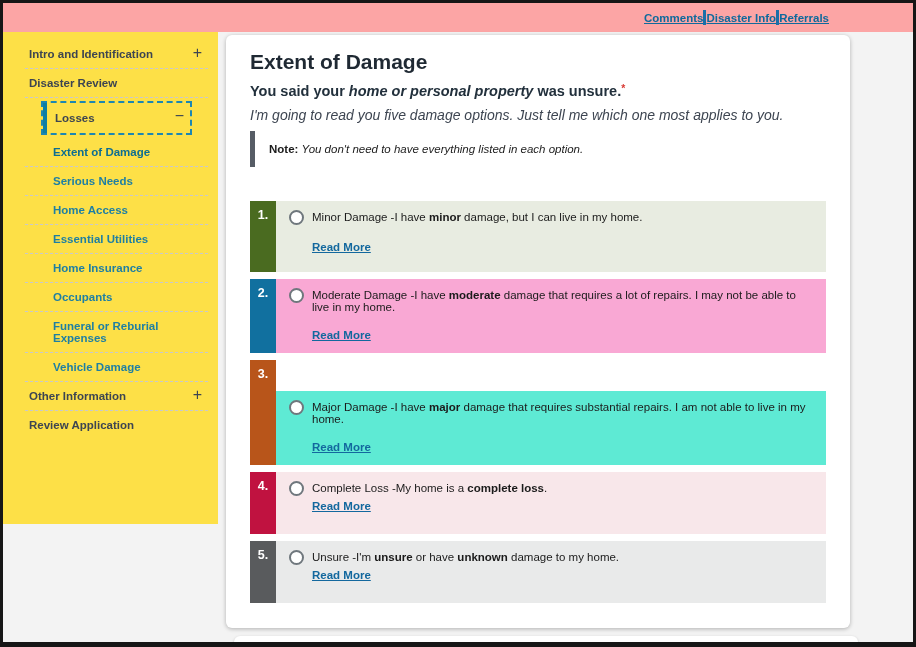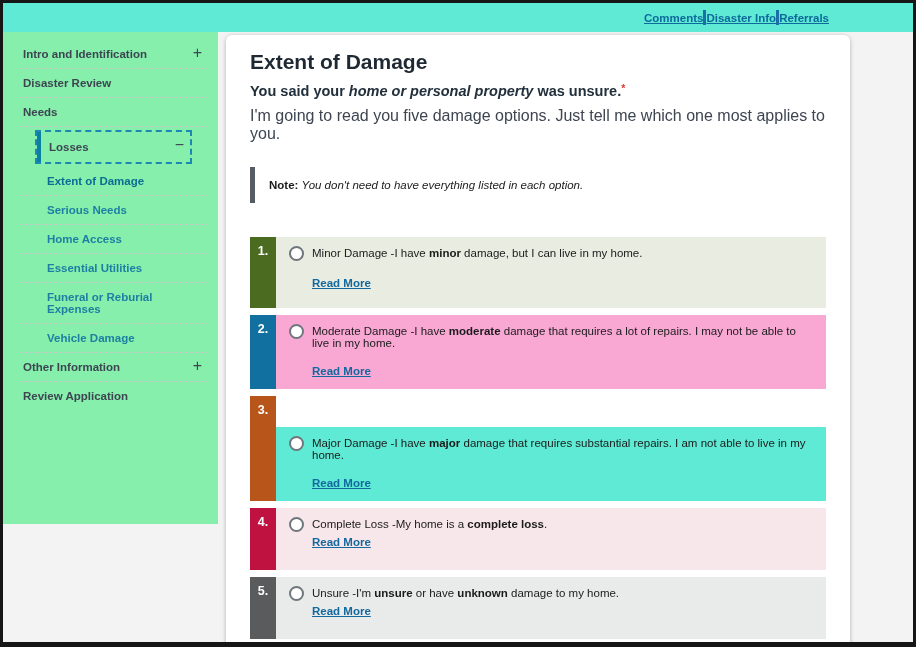--- a/index.html
+++ b/index.html
@@ -9,21 +9,21 @@
     background: #f3f3f3;
     border: 3px solid #161616;
     border-bottom-width: 5px;
     overflow: hidden;
     position: relative;
   }
 
   
   .top-header {
     height: 29px;
-    background: #5eead4;
+    background: #fca5a5;
     display: flex;
     align-items: center;
     justify-content: flex-end;
     padding-right: 84px;
   }
   .top-link {
     color: #0f6a9c;
     font-size: 11.5px;
     font-weight: bold;
     text-decoration: underline;
@@ -34,22 +34,22 @@
     background: #1b6fa8;
   }
 
   
   .layout { display: flex; align-items: flex-start; }
 
   
   .sidebar {
     width: 215px;
     min-height: 492px;
-    background: #86efac;
-    padding: 8px 10px 20px 16px;
+    background: #fde047;
+    padding: 8px 10px 20px 22px;
     flex-shrink: 0;
   }
   .side-item {
     position: relative;
     font-size: 11.5px;
     padding: 8px 4px;
     border-bottom: 1px dashed #c9c9c9;
     cursor: pointer;
     color: #3d4551;
   }
@@ -93,23 +93,24 @@
     color: #1f2933;
     margin-bottom: 9px;
   }
   .page-subtitle {
     font-size: 14.5px;
     font-weight: 600;
     color: #22303c;
     margin-bottom: 8px;
   }
   .page-intro {
-    font-size: 16px;
+    font-size: 14px;
     color: #3d4551;
-    margin-bottom: 24px;
+    margin-bottom: 8px;
+    font-style: italic;
   }
   .note-box {
     border-left: 5px solid #565c65;
     padding: 12px 14px;
     font-size: 11.5px;
     color: #1b1b1b;
     margin-bottom: 34px;
   }
 
   .seg-bold { font-weight: bold; }
@@ -200,26 +201,27 @@
     <span class="top-sep"></span>
     <span class="top-link">Referrals</span>
   </div>
 
 <div class="layout">
 
   <div class="sidebar">
 
   <div class="side-item lvl1"><span>Intro and Identification</span><span class="toggle-icon">+</span></div>
       <div class="side-item lvl1"><span>Disaster Review</span></div>
-      <div class="side-item lvl1"><span>Needs</span></div>
       <div class="side-item lvl1 selected"><span>Losses</span><span class="toggle-icon">−</span></div>
       <div class="side-item lvl2 active"><span>Extent of Damage</span></div>
       <div class="side-item lvl2"><span>Serious Needs</span></div>
       <div class="side-item lvl2"><span>Home Access</span></div>
       <div class="side-item lvl2"><span>Essential Utilities</span></div>
+      <div class="side-item lvl2"><span>Home Insurance</span></div>
+      <div class="side-item lvl2"><span>Occupants</span></div>
       <div class="side-item lvl2"><span>Funeral or Reburial Expenses</span></div>
       <div class="side-item lvl2"><span>Vehicle Damage</span></div>
       <div class="side-item lvl1"><span>Other Information</span><span class="toggle-icon">+</span></div>
       <div class="side-item lvl1"><span>Review Application</span></div>
     </div>
 
   <div class="main-area">
     <div class="card">
       <div class="page-title">Extent of Damage</div>
       <div class="page-subtitle"><span>You said your </span><span class="seg-italic">home or personal property</span><span> was unsure.</span><span class="seg-required">*</span></div>

